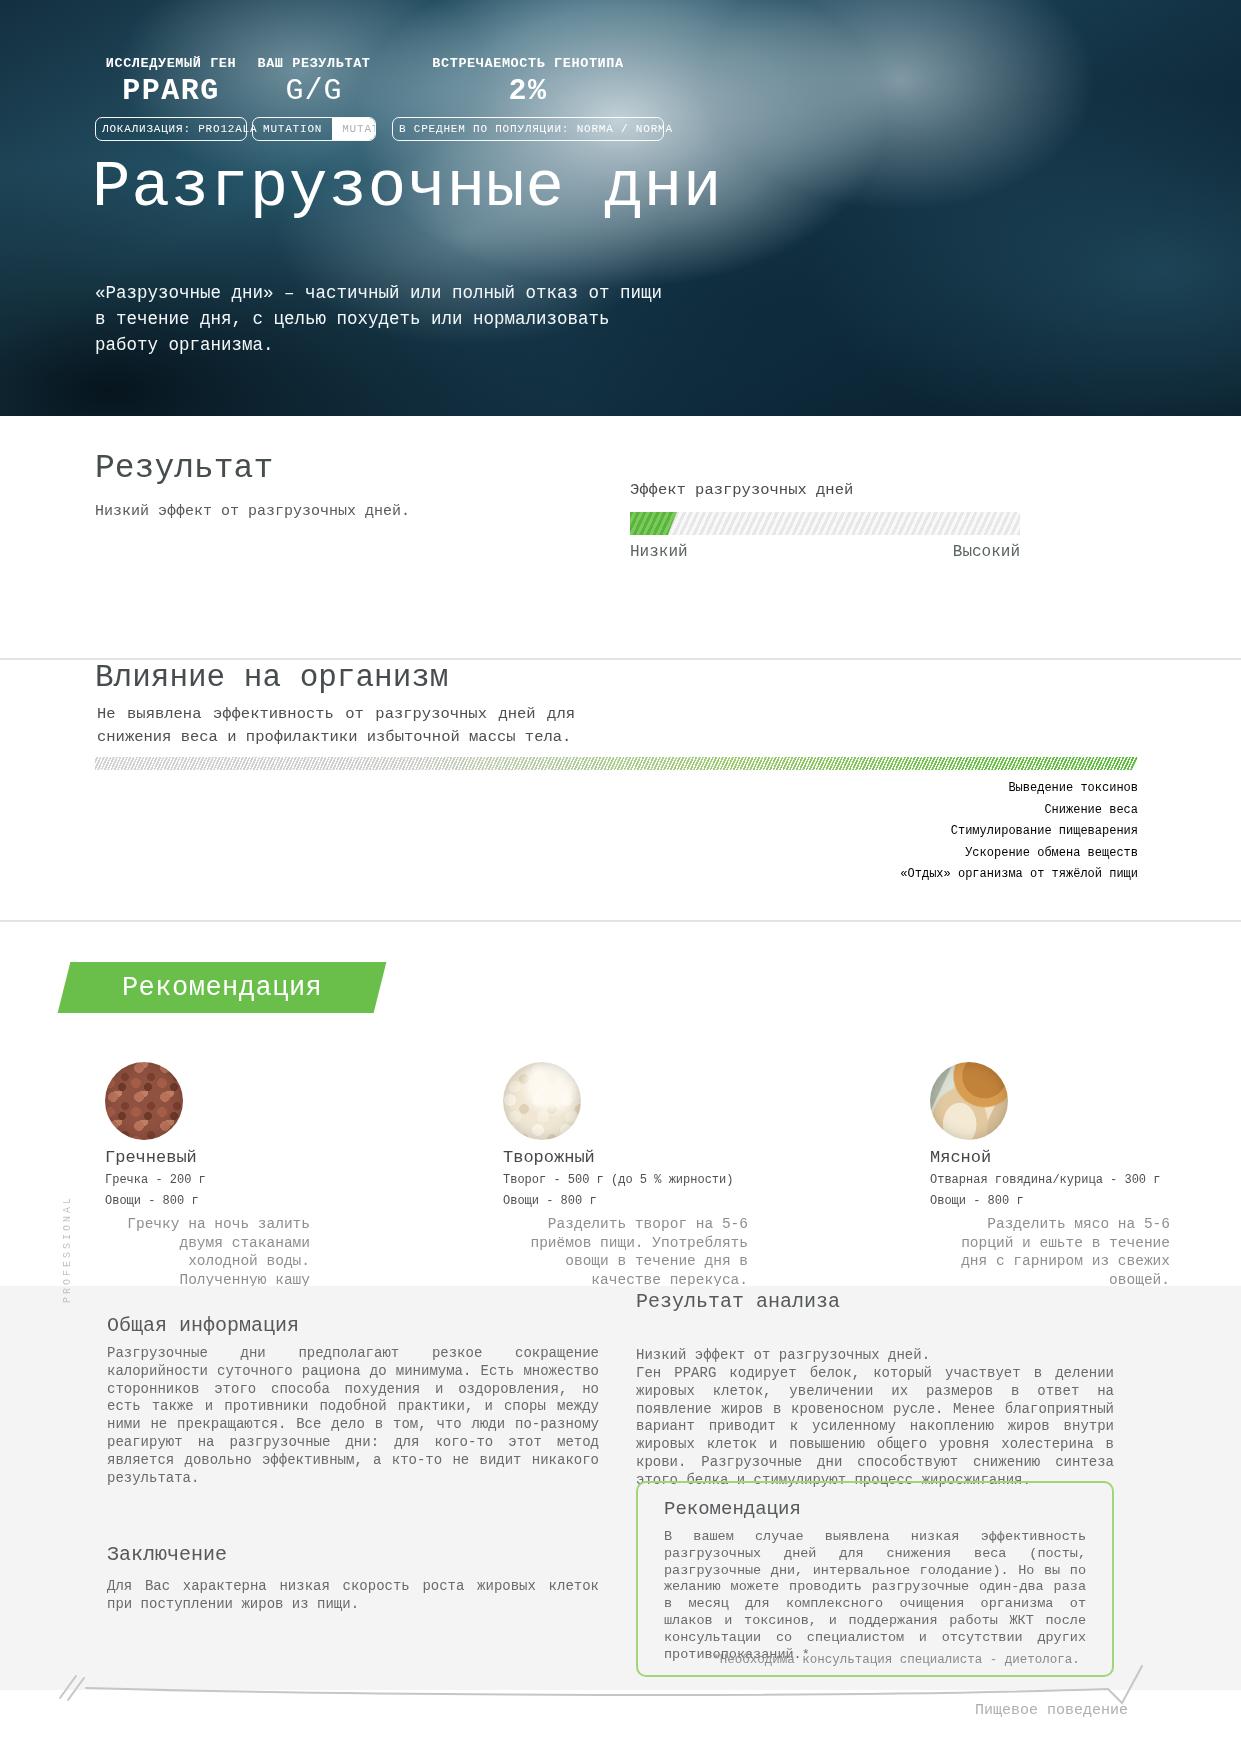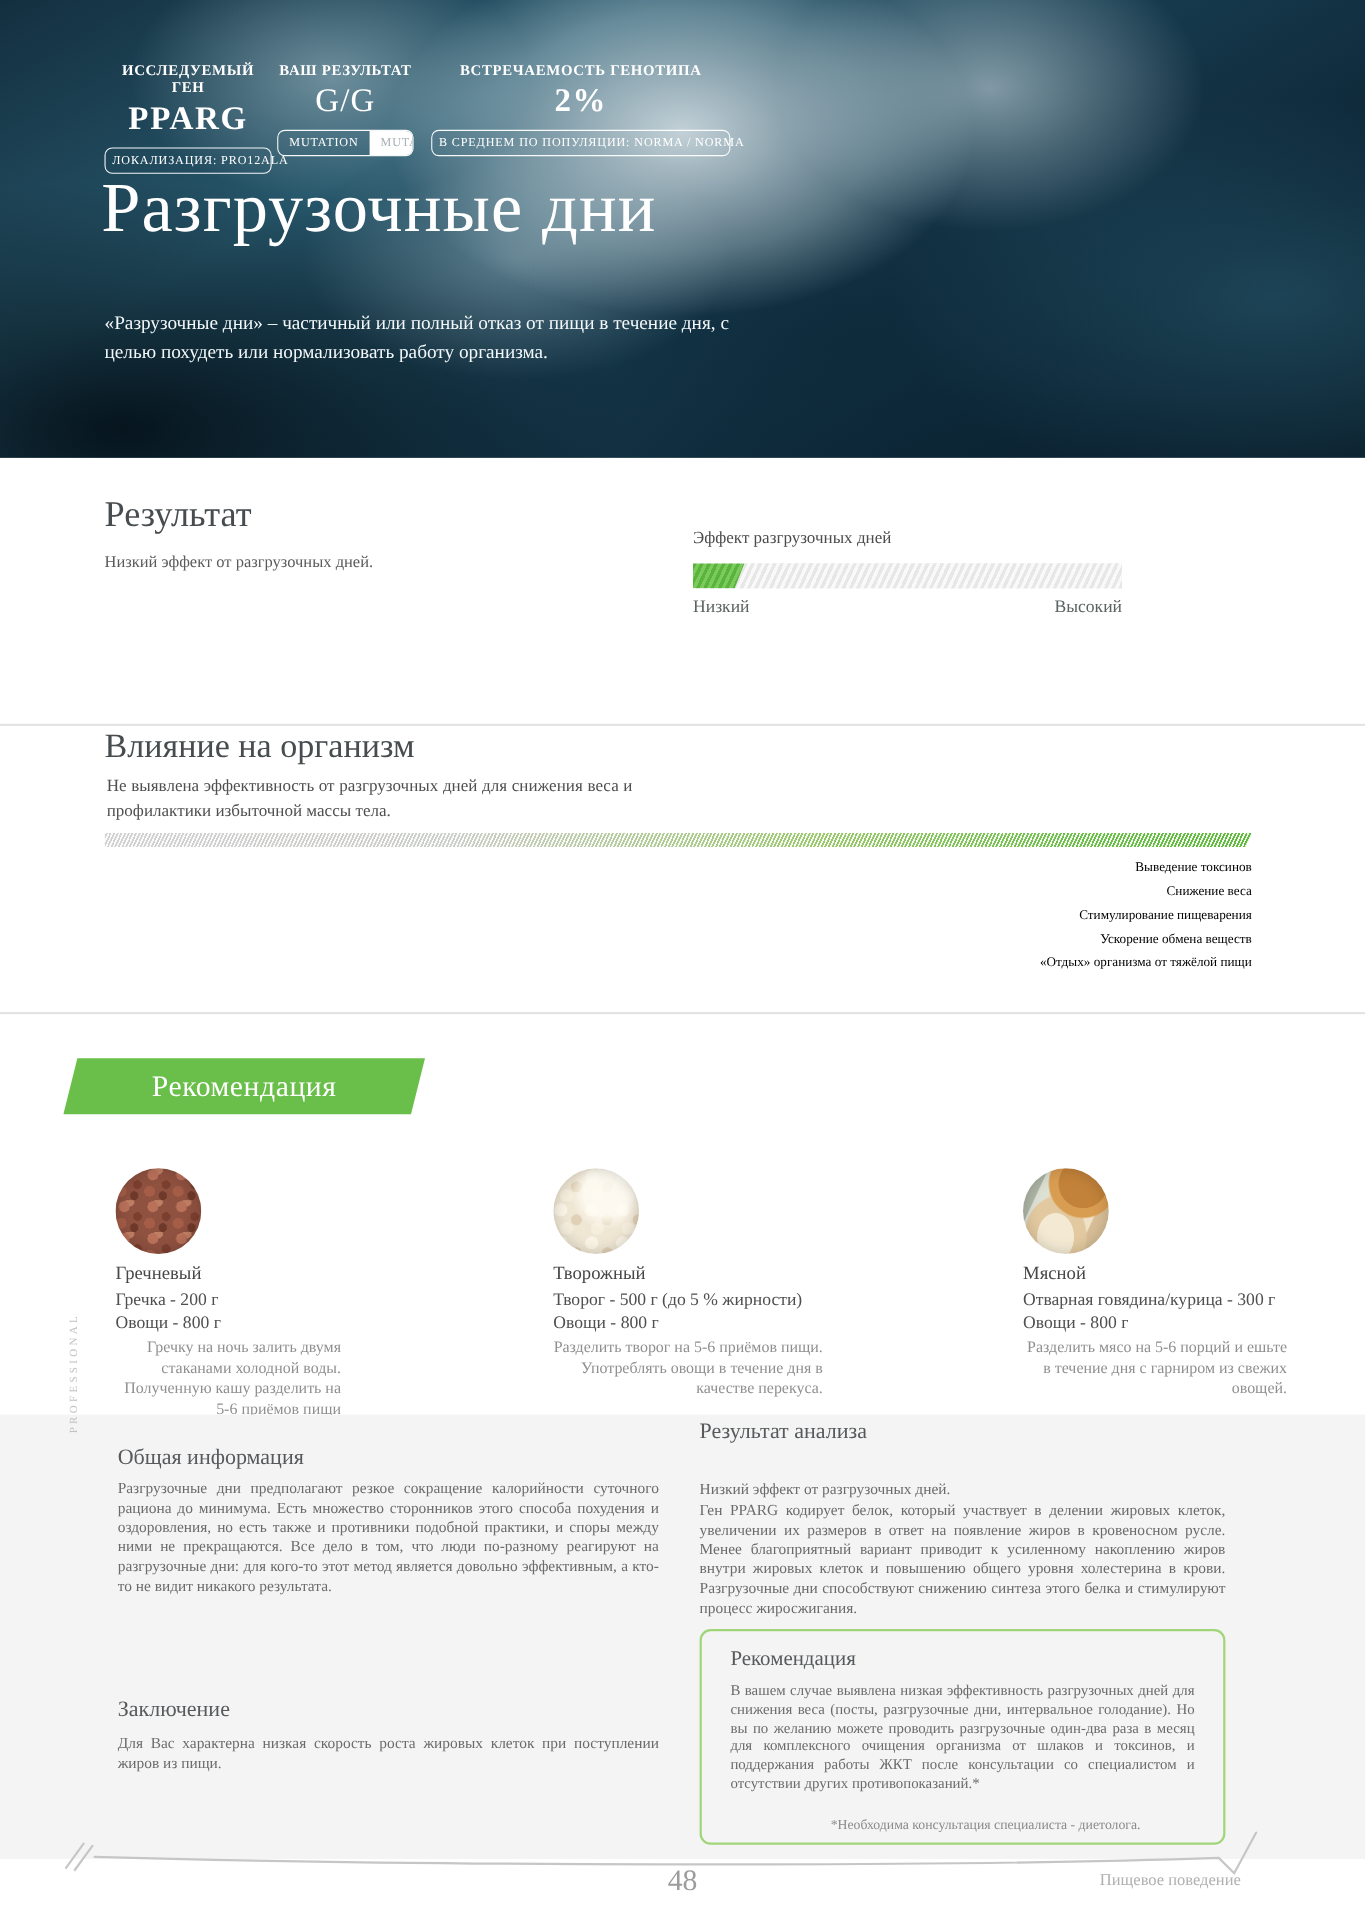--- a/index.html
+++ b/index.html
@@ -1,18 +1,18 @@
 <!DOCTYPE html>
 <html><head>
 <meta charset="utf-8">
 <title>Report page</title>
 <style>
   html,body{margin:0;padding:0;background:#ffffff;}
   .page{position:relative;width:1241px;height:1754px;background:#ffffff;overflow:hidden;
-        font-family:Liberation Serif, serif;color:#4a4a4a;}
+        font-family:Liberation Mono, monospace;color:#4a4a4a;}
 
   
   .header{position:absolute;left:0;top:0;width:1241px;height:416px;background-color:#123140;
     background-image:
       radial-gradient(ellipse 380px 240px at 620px 120px, rgba(236,243,246,0.80) 0%, rgba(205,223,230,0.38) 45%, rgba(160,190,200,0) 70%),
       radial-gradient(ellipse 300px 200px at 900px 80px, rgba(214,230,236,0.55) 0%, rgba(214,230,236,0) 65%),
       radial-gradient(ellipse 260px 160px at 300px 70px, rgba(185,208,217,0.50) 0%, rgba(185,208,217,0) 70%),
       radial-gradient(ellipse 300px 170px at 470px 235px, rgba(205,224,231,0.35) 0%, rgba(205,224,231,0) 65%),
       radial-gradient(ellipse 500px 260px at 1160px 270px, rgba(40,90,110,0.60) 0%, rgba(40,90,110,0) 70%),
       radial-gradient(ellipse 430px 240px at 770px 310px, rgba(13,42,58,0.78) 0%, rgba(13,42,58,0) 70%),
@@ -86,21 +86,21 @@
         radial-gradient(circle 6px at 7px 8px,#faf4e6 97%,transparent),
         radial-gradient(circle 5px at 21px 17px,#e0d1b6 97%,transparent),
         radial-gradient(circle 6px at 12px 25px,#f6eedd 97%,transparent);
       background-size:100% 100%,28px 30px,28px 30px,28px 30px;}
   .photo-meat{background-color:#e9d8bb;
       background-image:
         radial-gradient(circle at 70% 18%, #c2823a 0 26%, #d99d52 27% 36%, rgba(217,157,82,0) 38%),
         radial-gradient(ellipse at 38% 80%, #f4ead4 0 24%, #e2c9a0 25% 40%, rgba(226,201,160,0) 42%),
         linear-gradient(115deg,#aeb6a6 0 20%,#dde1d4 21% 30%,#e8d6b9 31% 58%,#f0e2c8 59% 74%,#d8bf98 75% 100%);}
   .diet-name{margin-top:8px;font-size:17px;color:#474747;}
-  .portions{margin-top:3px;font-size:16px;line-height:21px;color:#4f4f4f;}
+  .portions{margin-top:3px;font-size:12px;line-height:21px;color:#4f4f4f;}
   .diet-note{margin-top:3px;font-size:14.5px;line-height:18.5px;color:#8f8f8f;text-align:right;}
   .card-1 .diet-note{width:205px;} .card-2 .diet-note{width:245px;} .card-3 .diet-note{width:240px;}
 
   
   .gray{position:absolute;left:0;top:1286px;width:1241px;height:404px;background:#f4f4f4;}
   .side-label{position:absolute;left:62px;top:1203px;height:100px;writing-mode:vertical-rl;
       transform:rotate(180deg);font-size:10px;letter-spacing:3px;color:#c2c2c2;}
   .h3{position:absolute;font-size:20px;color:#565a5c;font-weight:400;}
   .gen-heading{left:107px;top:1314px;}
   .gen-text{position:absolute;left:107px;top:1345px;width:492px;font-size:14px;line-height:17.8px;
@@ -227,16 +227,15 @@
   <div class="rec-box">
     <div class="rec-box-heading">Рекомендация</div>
     <div class="rec-box-text">В вашем случае выявлена низкая эффективность разгрузочных дней для снижения веса (посты, разгрузочные дни, интервальное голодание). Но вы по желанию можете проводить разгрузочные один-два раза в месяц для комплексного очищения организма от шлаков и токсинов, и поддержания работы ЖКТ после консультации со специалистом и отсутствии других противопоказаний.*</div>
     <div class="rec-footnote">*Необходима консультация специалиста - диетолога.</div>
   </div>
 
   <svg class="footer-curve" width="1241" height="70" viewBox="0 0 1241 70">
     <path d="M60 46 L76 24 M68 48 L84 26" stroke="#c6c6c6" stroke-width="2" fill="none" stroke-linecap="round"></path>
     <path d="M86 36 C 360 44, 840 46, 1108 37 L 1122 51 L 1142 14" stroke="#c6c6c6" stroke-width="2" fill="none" stroke-linecap="round"></path>
   </svg>
-  <div class="page-number">48</div>
   <div class="footer-category">Пищевое поведение</div>
 
 </div>
 
 </body></html>

